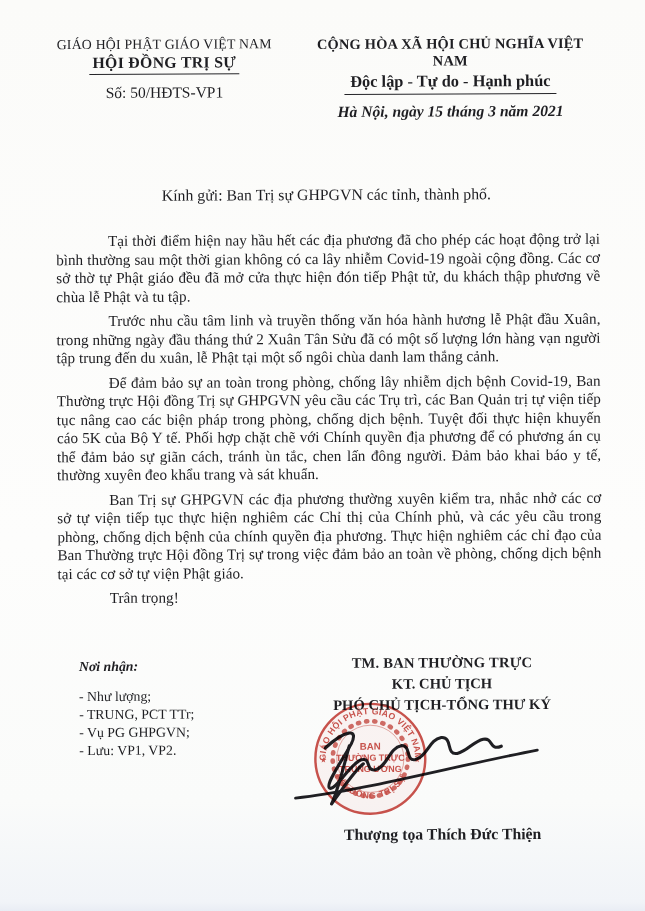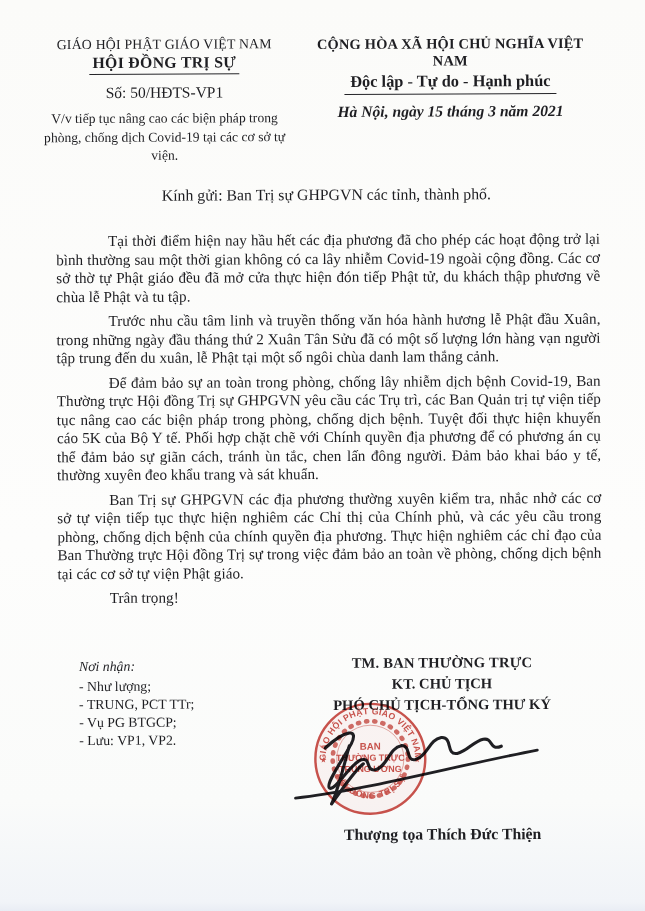--- a/index.html
+++ b/index.html
@@ -26,21 +26,21 @@
   
   .salutation{position:absolute;left:40px;right:30px;top:186px;text-align:center;font-size:15.8px;}
   .body{position:absolute;left:57px;right:44px;top:231px;}
   .body p{
     margin:0 0 6px 0;font-size:15.2px;line-height:18.5px;
     text-align:justify;text-indent:52px;
   }
   .closing{margin-top:3px;font-size:15.2px;text-indent:52px;}
   
   .recipients{position:absolute;left:78px;top:657px;font-size:13.8px;line-height:18px;}
-  .recipients .rc-title{font-weight:normal;font-style:italic;margin-bottom:2px;}
+  .recipients .rc-title{font-weight:bold;font-style:italic;margin-bottom:12px;}
   .sig-block{position:absolute;left:298px;top:655px;width:286px;text-align:center;}
   .sig-line1{font-size:14.6px;font-weight:bold;letter-spacing:.2px;}
   .sig-line2{font-size:14.6px;font-weight:bold;margin-top:4px;}
   .sig-line3{font-size:14.6px;font-weight:bold;margin-top:4px;}
   .signer{position:absolute;left:298px;top:826px;width:286px;text-align:center;
           font-size:15.8px;font-weight:bold;}
   .seal{position:absolute;left:310px;top:700px;width:118px;height:118px;
         mix-blend-mode:multiply;opacity:.92;}
   .signature{position:absolute;left:290px;top:720px;width:250px;height:92px;
              mix-blend-mode:multiply;}
@@ -48,21 +48,20 @@
 </head>
 <body>
 
 <div class="page">
 
   <div class="hdr-left">
     <div class="org">GIÁO HỘI PHẬT GIÁO VIỆT NAM</div>
     <div class="dept">HỘI ĐỒNG TRỊ SỰ</div>
     <div class="rule rule-left"></div>
     <div class="doc-num">Số: 50/HĐTS-VP1</div>
-    <div class="subject">V/v tiếp tục nâng cao các biện pháp trong phòng, chống dịch Covid-19 tại các cơ sở tự viện.</div>
   </div>
 
   <div class="hdr-right">
     <div class="nat1">CỘNG HÒA XÃ HỘI CHỦ NGHĨA VIỆT NAM</div>
     <div class="nat2">Độc lập - Tự do - Hạnh phúc</div>
     <div class="rule rule-right"></div>
     <div class="dateline">Hà Nội, ngày 15 tháng 3 năm 2021</div>
   </div>
 
   <div class="salutation">Kính gửi: Ban Trị sự GHPGVN các tỉnh, thành phố.</div>
@@ -72,21 +71,21 @@
     <p>Trước nhu cầu tâm linh và truyền thống văn hóa hành hương lễ Phật đầu Xuân, trong những ngày đầu tháng thứ 2 Xuân Tân Sửu đã có một số lượng lớn hàng vạn người tập trung đến du xuân, lễ Phật tại một số ngôi chùa danh lam thắng cảnh.</p>
     <p>Để đảm bảo sự an toàn trong phòng, chống lây nhiễm dịch bệnh Covid-19, Ban Thường trực Hội đồng Trị sự GHPGVN yêu cầu các Trụ trì, các Ban Quản trị tự viện tiếp tục nâng cao các biện pháp trong phòng, chống dịch bệnh. Tuyệt đối thực hiện khuyến cáo 5K của Bộ Y tế. Phối hợp chặt chẽ với Chính quyền địa phương để có phương án cụ thể đảm bảo sự giãn cách, tránh ùn tắc, chen lấn đông người. Đảm bảo khai báo y tế, thường xuyên đeo khẩu trang và sát khuẩn.</p>
     <p>Ban Trị sự GHPGVN các địa phương thường xuyên kiểm tra, nhắc nhở các cơ sở tự viện tiếp tục thực hiện nghiêm các Chỉ thị của Chính phủ, và các yêu cầu trong phòng, chống dịch bệnh của chính quyền địa phương. Thực hiện nghiêm các chỉ đạo của Ban Thường trực Hội đồng Trị sự trong việc đảm bảo an toàn về phòng, chống dịch bệnh tại các cơ sở tự viện Phật giáo.</p>
     <div class="closing">Trân trọng!</div>
   </div>
 
   <div class="recipients">
     <div class="rc-title">Nơi nhận:</div>
     <div>- Như lượng;</div>
     <div>- TRUNG, PCT TTr;</div>
-    <div>- Vụ PG BTGCP;</div>
+    <div>- Vụ PG GHPGVN;</div>
     <div>- Lưu: VP1, VP2.</div>
   </div>
 
   <div class="sig-block">
     <div class="sig-line1">TM. BAN THƯỜNG TRỰC</div>
     <div class="sig-line2">KT. CHỦ TỊCH</div>
     <div class="sig-line3">PHÓ CHỦ TỊCH-TỔNG THƯ KÝ</div>
   </div>
 
   <svg class="seal" viewBox="0 0 116 116">

